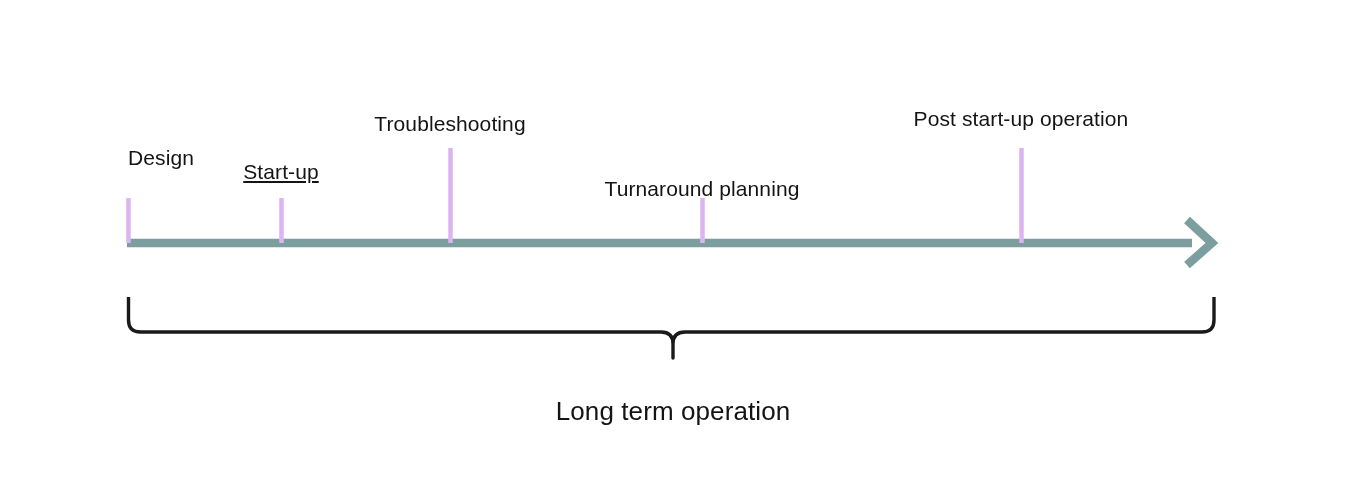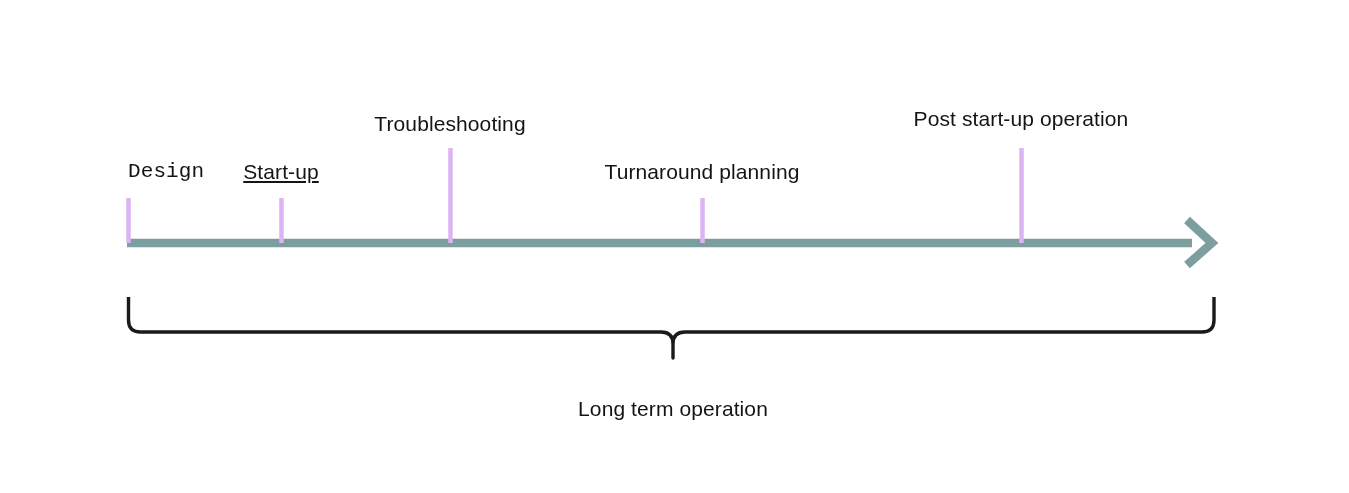--- a/index.html
+++ b/index.html
@@ -36,21 +36,21 @@
     font-weight: 400;
     color: #141414;
     letter-spacing: 0.1px;
     line-height: 1;
     transform: translateX(-50%);
   }
   .span-caption {
     position: absolute;
     white-space: nowrap;
     font-family: "Liberation Sans", sans-serif;
-    font-size: 21px;
+    font-size: 26px;
     font-weight: 400;
     color: #141414;
     letter-spacing: 0.1px;
     line-height: 1;
     transform: translateX(-50%);
     text-align: center;
   }
 </style>
 </head>
 <body>
@@ -77,25 +77,25 @@
              L 661 332
              Q 673 332 673 344
              L 673 358
              L 673 344
              Q 673 332 685 332
              L 1202 332
              Q 1214 332 1214 320
              L 1214 297" fill="none" stroke="#1a1a1a" stroke-width="3.4" stroke-linecap="butt" stroke-linejoin="round"></path>
   </svg>
 
-  <div class="milestone-label" style="left:128px; top:161px; transform:translateX(0);font-family:Liberation Mono, monospace;">Design</div>
+  <div class="milestone-label" style="left:128px; top:147px; transform:translateX(0);">Design</div>
 
   <div class="milestone-label" style="left:281px; top:161px;text-decoration:underline;">Start-up</div>
 
   <div class="milestone-label" style="left:450px; top:113px;">Troubleshooting</div>
 
-  <div class="milestone-label" style="left:702px; top:161px;">Turnaround planning</div>
+  <div class="milestone-label" style="left:702px; top:178px;">Turnaround planning</div>
 
   <div class="milestone-label" style="left:1021px; top:108px;">Post start-up operation</div>
 
   <div class="span-caption" style="left:673px; top:398px;">Long term operation</div>
 
 </div>
 
 </body></html>

